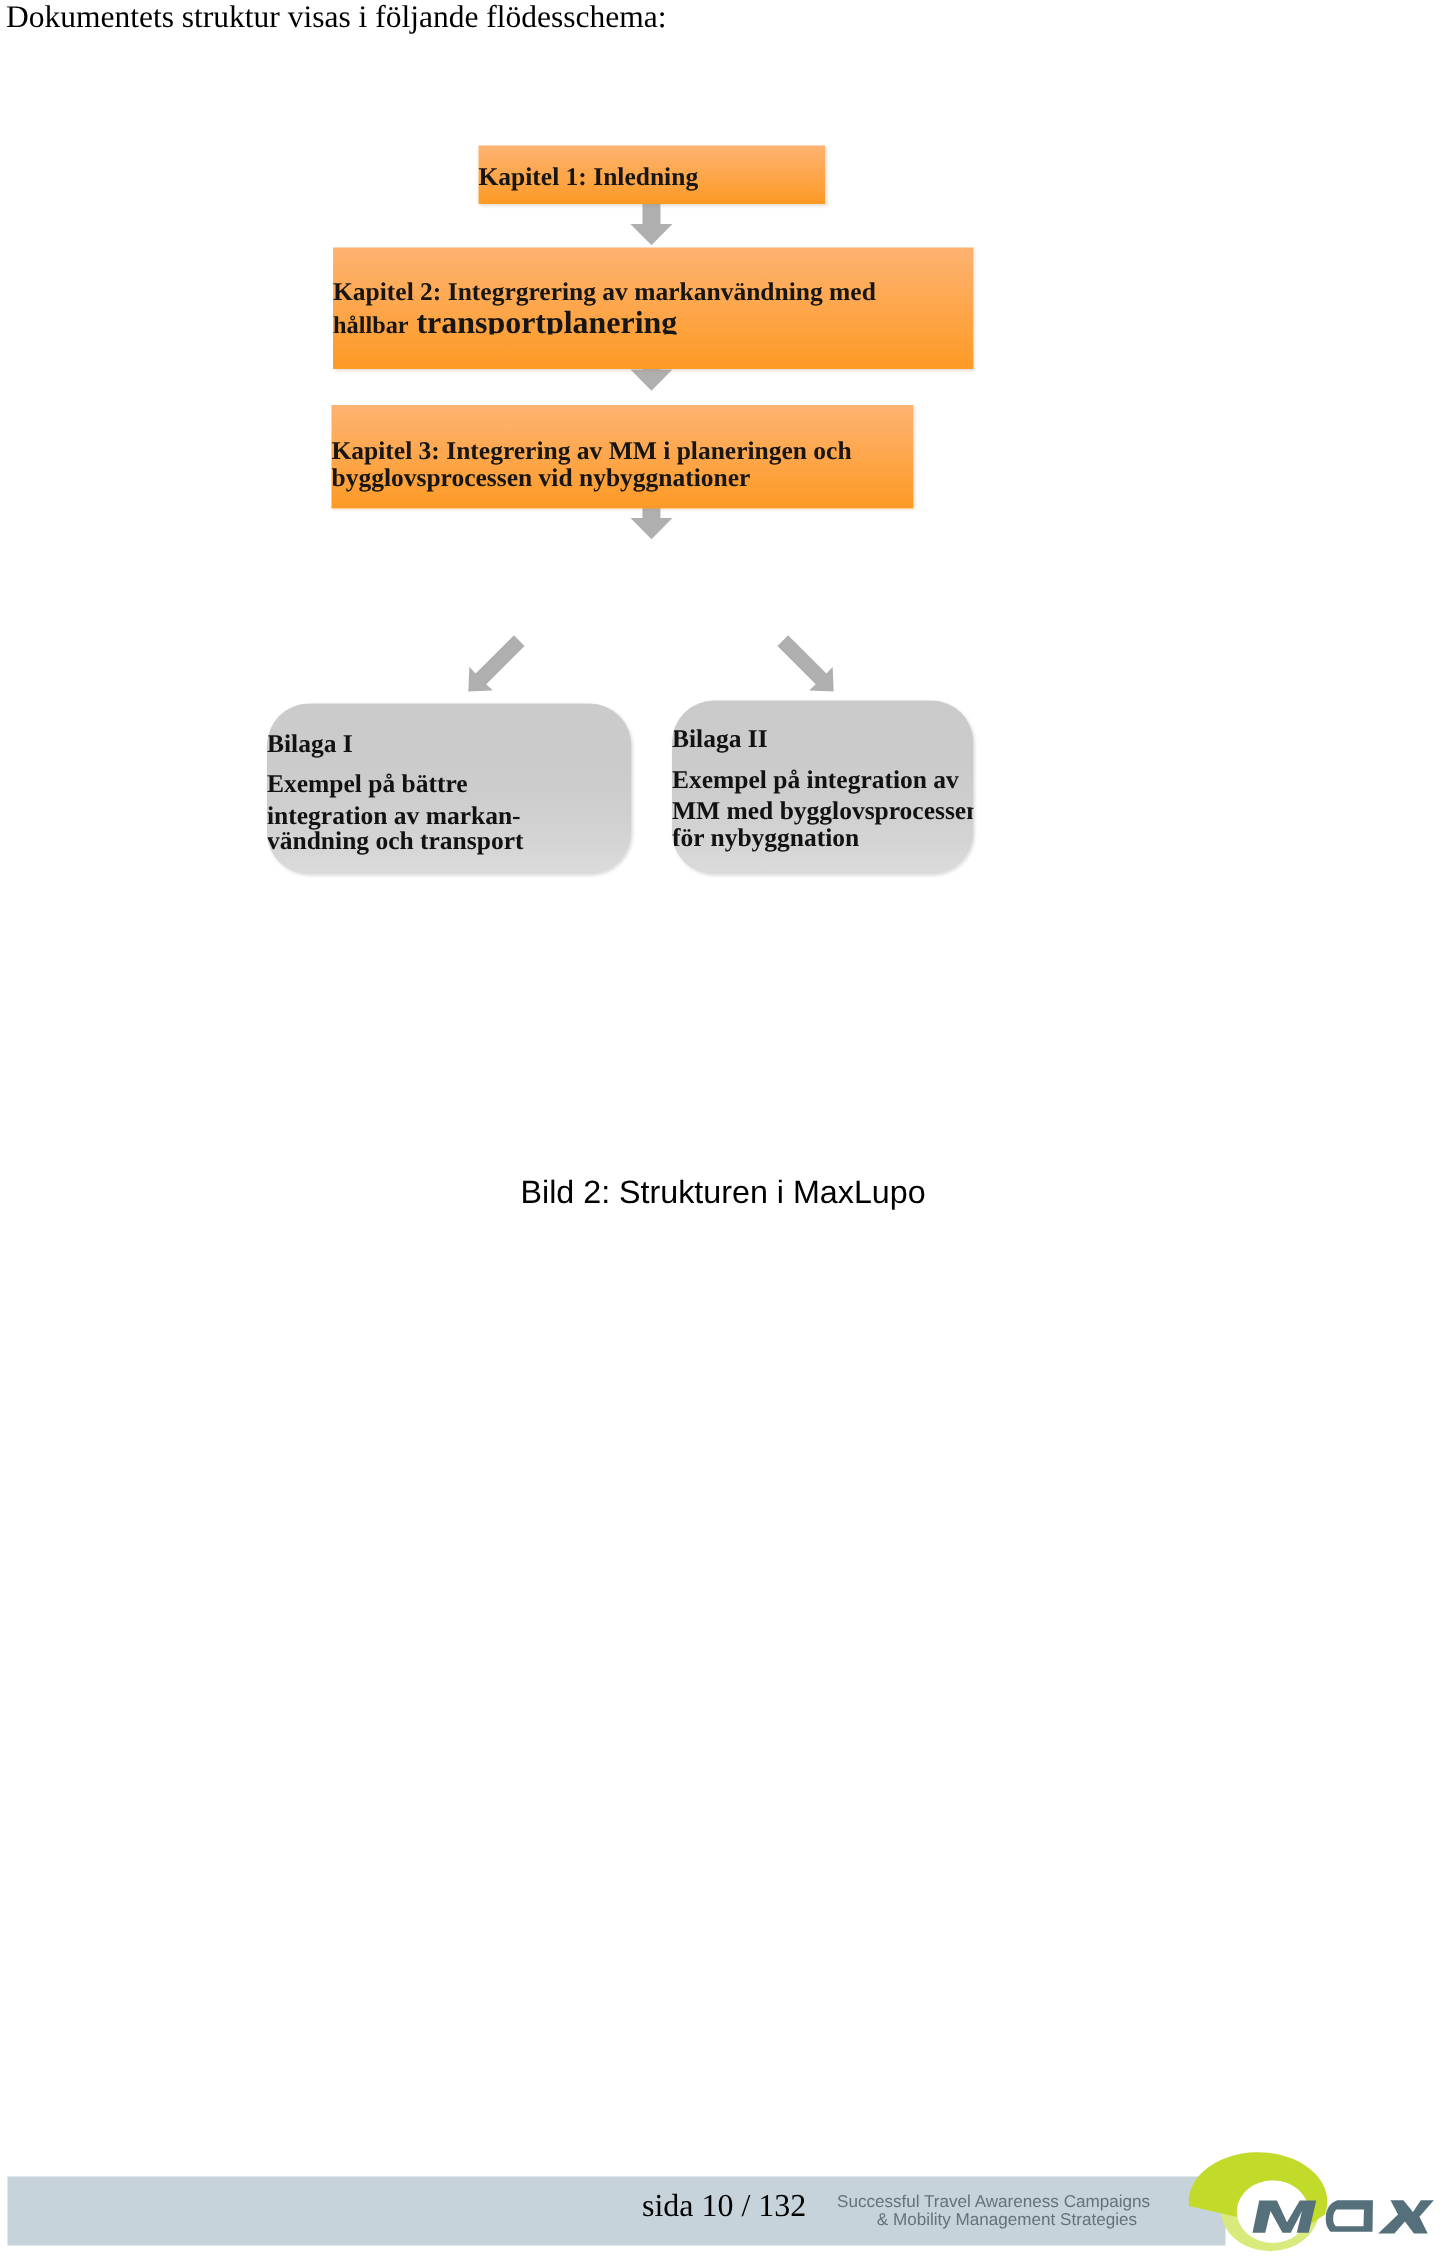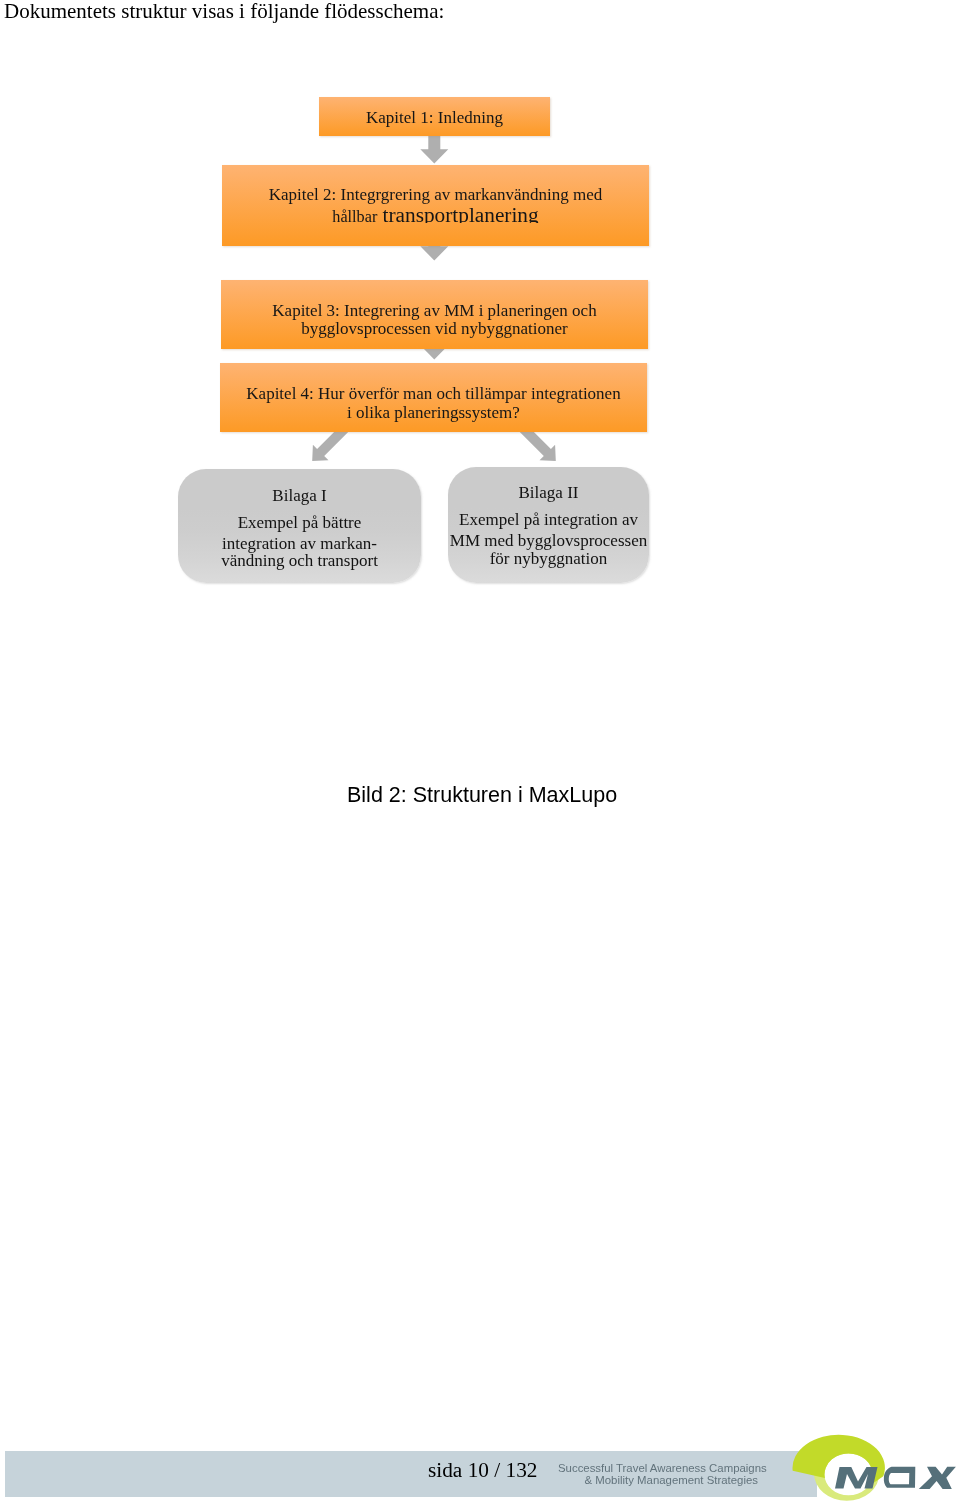--- a/index.html
+++ b/index.html
@@ -9,21 +9,21 @@
   .page{position:absolute;left:0;top:0;width:960px;height:1507px;}
 
   .intro{position:absolute;left:4px;top:11px;font-size:21px;line-height:0;color:#000;white-space:nowrap;}
 
   .chart{position:absolute;left:0;top:0;width:960px;height:640px;}
 
   .obox{position:absolute;border-radius:0;
         background:linear-gradient(180deg,#feb372 0%,#fd9a25 100%);
         box-shadow:1px 1px 2px rgba(165,140,110,0.30);
         overflow:hidden;color:#161616;}
-  .obox .txt,.gbox .txt{position:absolute;left:0;width:100%;text-align:center;font-weight:normal;white-space:nowrap;line-height:0;}
+  .obox .txt,.gbox .txt{position:absolute;left:0;width:100%;text-align:left;font-weight:bold;white-space:nowrap;line-height:0;}
 
   .gbox{position:absolute;border-radius:28px;
         background:linear-gradient(180deg,#cbcbcb 0%,#cbcbcb 35%,#cdcdcd 53%,#d4d4d4 80%,#dbdbdb 100%);
         box-shadow:1px 1px 2px rgba(160,160,160,0.35);
         overflow:hidden;color:#121212;}
 
   .arrow{position:absolute;}
 
   .caption{position:absolute;font-family:"Liberation Sans",sans-serif;font-size:21.5px;color:#000;white-space:nowrap;line-height:0;}
 
@@ -64,29 +64,25 @@
     <div class="obox" style="left:222px;top:165px;width:427px;height:81px">
       <div class="clipbox" style="position:absolute;left:0;top:0;width:427px;height:58px;overflow:hidden">
         <div class="txt" style="top:30px;font-size:17px">Kapitel 2: Integrgrering av markanvändning med</div>
         <div class="txt" style="top:50px;font-size:21px">
           <span style="font-size:16.2px">hållbar</span>
           <span style="font-size:21.3px">transportplanering</span>
         </div>
       </div>
     </div>
 
-    <div class="obox" style="left:221px;top:280px;width:427px;height:69px">
+    <div class="obox" style="left:221px;top:270px;width:388px;height:69px">
       <div class="txt" style="top:31px;font-size:17px">Kapitel 3: Integrering av MM i planeringen och</div>
       <div class="txt" style="top:49px;font-size:17px">bygglovsprocessen vid nybyggnationer</div>
     </div>
 
-    <div class="obox" style="left:220px;top:363px;width:427px;height:69px">
-      <div class="txt" style="top:31px;font-size:17px">Kapitel 4: Hur överför man och tillämpar integrationen</div>
-      <div class="txt" style="top:50px;font-size:17px">i olika planeringssystem?</div>
-    </div>
 
     <div class="gbox" style="left:178px;top:469px;width:243px;height:114px">
       <div class="txt" style="top:27px;font-size:17px">Bilaga I</div>
       <div class="txt" style="top:54px;font-size:17px">Exempel på bättre</div>
       <div class="txt" style="top:75px;font-size:17px">integration av markan-</div>
       <div class="txt" style="top:92px;font-size:17px">vändning och transport</div>
     </div>
 
     <div class="gbox" style="left:448px;top:467px;width:201px;height:116px">
       <div class="txt" style="top:26px;font-size:17px">Bilaga II</div>

